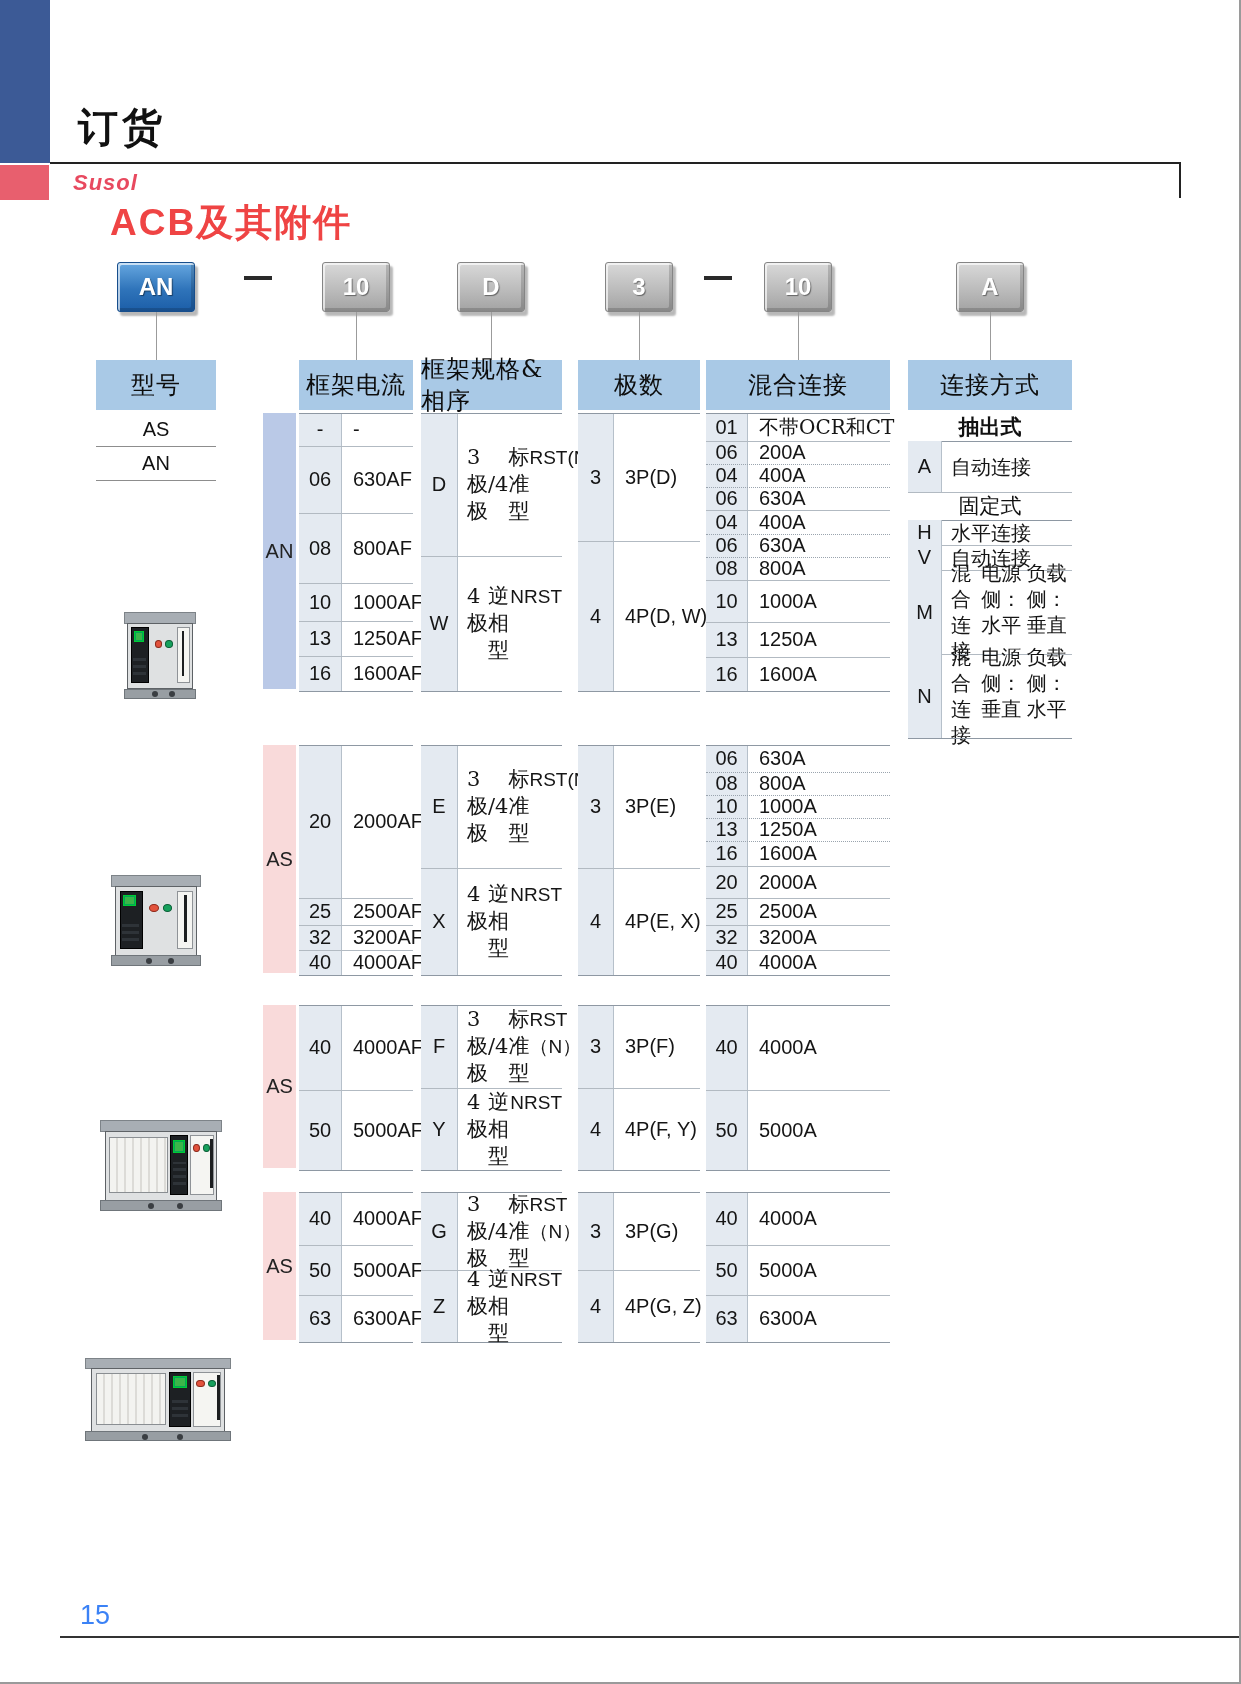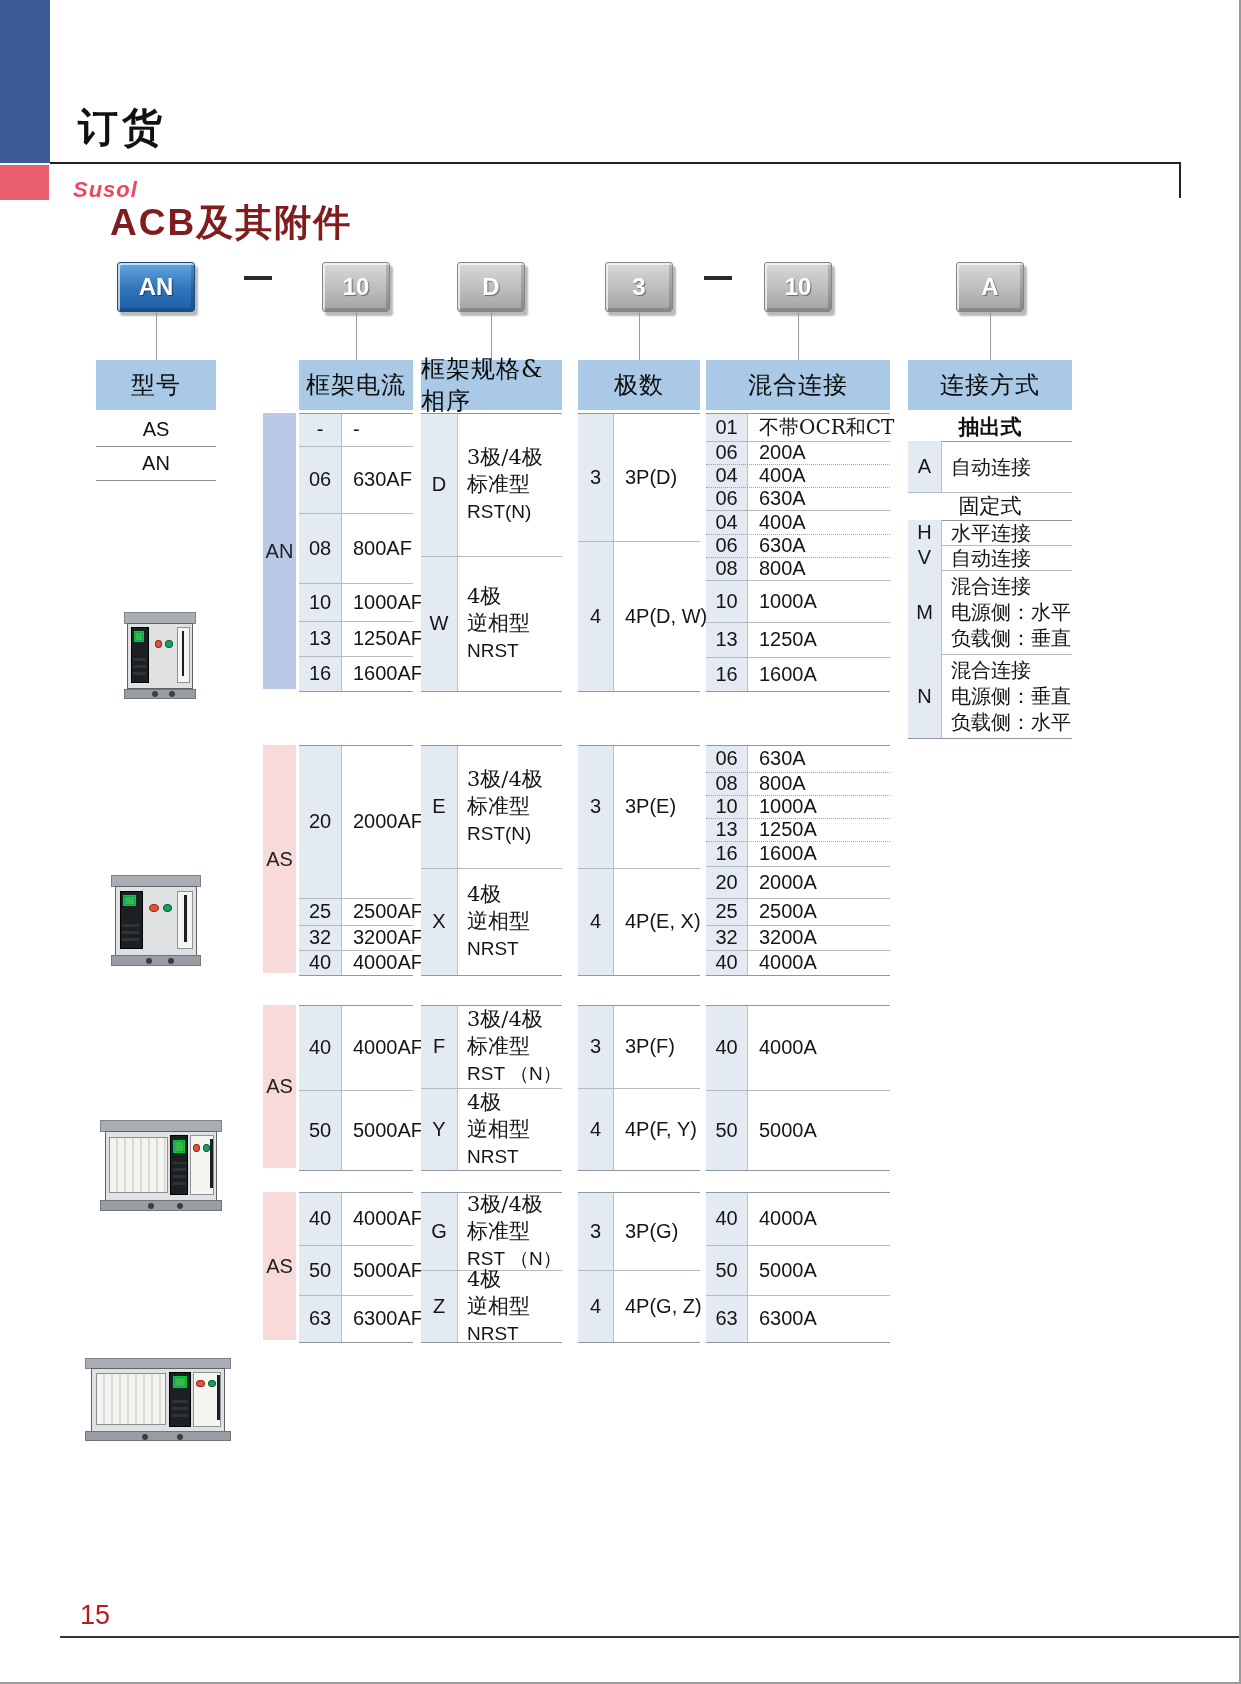--- a/index.html
+++ b/index.html
@@ -6,22 +6,22 @@
   .page{position:relative;width:1241px;height:1684px;background:#fff;overflow:hidden;
         font-family:"Liberation Sans","DejaVu Sans",sans-serif;box-sizing:border-box;
         border-right:2px solid #9a9a9a;border-bottom:2px solid #9a9a9a;}
   .abs{position:absolute;}
   .cjk{font-family:"DejaVu Serif","Liberation Serif",serif;}
   .corner-blue{left:0;top:0;width:50px;height:163px;}
   .edge-red{left:0;top:165px;width:49px;height:35px;}
   .page-title{left:78px;top:100px;font-size:40px;font-weight:bold;color:#111;letter-spacing:4px;}
   .rule-top{left:50px;top:162px;width:1131px;height:2px;background:#222;}
   .rule-tick{left:1179px;top:162px;width:2px;height:36px;background:#222;}
-  .brand{left:73px;top:170px;font-size:22px;font-weight:bold;font-style:italic;letter-spacing:1px;margin-top:7px;}
-  .section-title{left:110px;top:198px;font-size:37px;font-weight:bold;color:#7f1d1d;letter-spacing:2px;}
+  .brand{left:73px;top:170px;font-size:22px;font-weight:bold;font-style:italic;letter-spacing:1px;}
+  .section-title{left:110px;top:198px;font-size:37px;font-weight:bold;color:#ef4444;letter-spacing:2px;}
   .codebox{top:262px;height:50px;display:flex;align-items:center;justify-content:center;
            font-size:24px;font-weight:bold;color:#fff;text-shadow:1px 1px 1px rgba(0,0,0,.45);
            background:linear-gradient(180deg,#d9d9d9 0%,#bcbcbc 55%,#a3a3a3 100%);
            border:1px solid #858585;border-radius:3px;box-sizing:border-box;
            box-shadow:inset 2px 2px 0 rgba(255,255,255,.65), inset -3px -3px 0 rgba(0,0,0,.16), 3px 4px 2px rgba(0,0,0,.28);}
   .codebox.blue{background:linear-gradient(180deg,#66a7e0 0%,#2f74ba 55%,#1c5ea8 100%);border-color:#174e8c;}
   .dash{top:276px;width:28px;height:4px;background:#2a2a2a;}
   .connline{width:1px;background:#9b9b9b;top:312px;height:48px;}
   .hdr{top:360px;height:50px;display:flex;align-items:center;justify-content:center;
        font-size:24px;color:#0d0d0d;letter-spacing:1px;}
@@ -31,26 +31,26 @@
   .tbl-top{height:1px;background:#8e98a3;}
   .tbl-bot{height:1px;background:#8e98a3;}
   .codecol-bg{background:#e4eaf1;}
   .vline{width:1px;background:#b6c0ca;}
   .sep{height:1px;background:#b2bac2;}
   .sep.strong{background:#8e98a3;}
   .sep.dotted{height:0;background:none;border-top:1px dotted #9aa4ae;}
   .rowflex{display:flex;align-items:center;}
   .codecell{text-align:center;font-size:20px;color:#151515;flex:0 0 auto;}
   .valcell{font-size:20px;color:#151515;padding-left:12px;white-space:nowrap;}
-  .speclines{display:flex;flex-direction:column;justify-content:center;padding-left:10px;}
+  .speclines{display:flex;flex-direction:row;justify-content:center;padding-left:10px;}
   .specline{font-size:21px;line-height:27px;color:#151515;}
   .specline.latin{font-family:"Liberation Sans","DejaVu Sans",sans-serif;font-size:19px;}
   .subhdr{display:flex;align-items:center;justify-content:center;font-size:21px;color:#111;}
   .connline-txt{font-size:20px;line-height:26px;color:#151515;}
-  .pagenum{left:80px;top:1600px;font-size:27px;color:#b91c1c;}
+  .pagenum{left:80px;top:1600px;font-size:27px;color:#3b82f6;}
   .rule-bot{left:60px;top:1636px;width:1181px;height:2px;background:#333;}
   
   .acb{box-sizing:border-box;}
   .acb>div{position:absolute;box-sizing:border-box;}
   .acb .cap{left:3%;top:0;width:94%;height:13%;background:#a8aeb4;border:1px solid #7d8388;}
   .acb .shell{left:7%;top:12%;width:86%;height:74%;background:#dfe1e2;border:1px solid #5e6266;}
   .acb .base{left:3%;top:85%;width:94%;height:12%;background:#989ea3;border:1px solid #6f757a;}
   .acb .dot{width:6px;height:6px;border-radius:50%;background:#3a3e42;top:88%;}
   .acb .panel{background:#1d2023;border:1px solid #000;}
   .acb .screen{background:#3cb54a;border:1px solid #0c3;box-shadow:inset 0 0 0 1px #0a5;}

